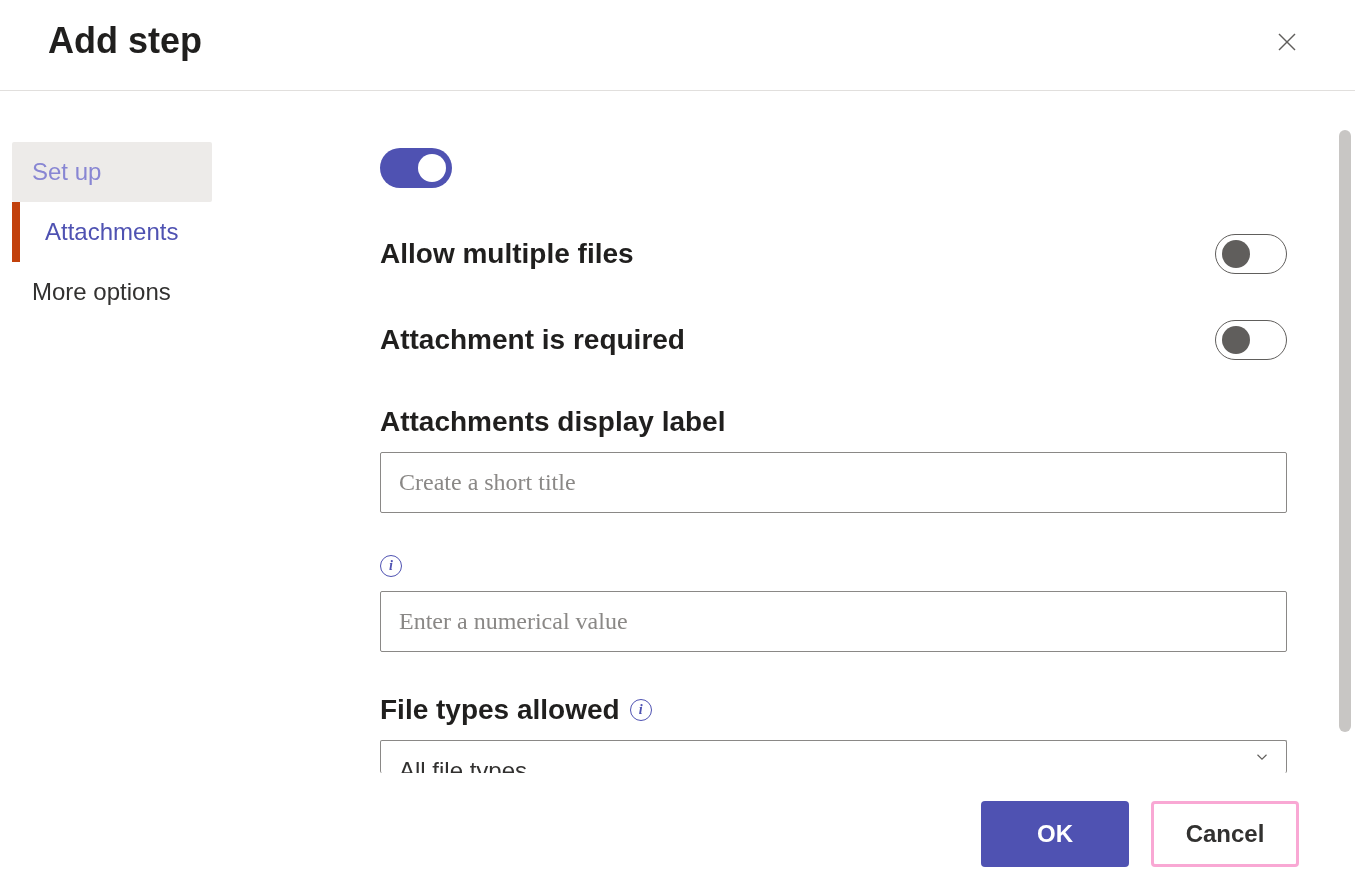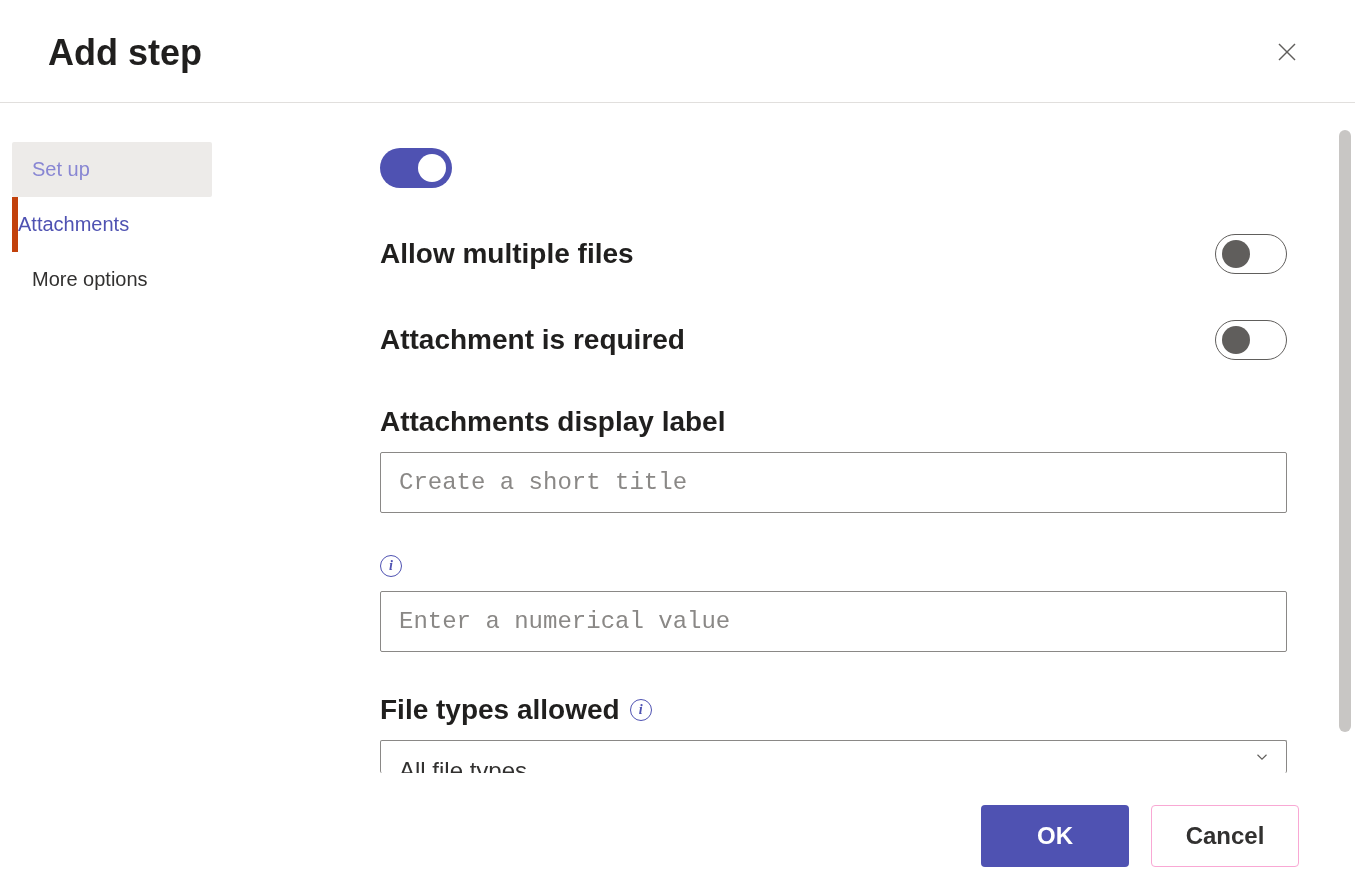--- a/index.html
+++ b/index.html
@@ -12,22 +12,22 @@
       background: #ffffff;
       color: #323130;
       width: 1355px;
       height: 895px;
       overflow: hidden;
       position: relative;
     }
     .header {
       display: flex;
       justify-content: space-between;
-      align-items: flex-start;
-      padding: 32px 48px 28px 48px;
+      align-items: flex-end;
+      padding: 20px 48px 28px 48px;
       border-bottom: 1px solid #e1dfdd;
     }
     .header-title {
       font-size: 36px;
       font-weight: 600;
       color: #201f1e;
     }
     .close-btn {
       background: none;
       border: none;
@@ -49,35 +49,35 @@
       left: 0;
       right: 0;
     }
     .sidebar {
       width: 280px;
       padding: 30px 0 0 12px;
       flex-shrink: 0;
     }
     .sidebar-item {
       padding: 16px 20px;
-      font-size: 20px;
+      font-size: 24px;
       cursor: pointer;
       color: #323130;
       position: relative;
     }
     .sidebar-item.setup {
       background: #edebe9;
       color: #8886d3;
       border-radius: 2px;
       margin-right: 68px;
     }
     .sidebar-item.active {
       color: #4f52b2;
-      border-left: 6px solid #c2410c;
-      padding-left: 0;
+      border-left: 8px solid #c2410c;
+      padding-left: 25px;
     }
     .main {
       flex: 1;
       padding: 36px 48px 0 100px;
       overflow-y: auto;
       position: relative;
     }
     .main-inner {
       padding-right: 20px;
     }
@@ -152,21 +152,21 @@
       cursor: pointer;
     }
     .text-input {
       width: 100%;
       padding: 16px 18px;
       font-size: 24px;
       border: 1px solid #8a8886;
       border-radius: 2px;
       color: #323130;
       outline: none;
-      font-family: Liberation Mono, monospace;
+      font-family: Liberation Serif, serif;
     }
     .text-input::placeholder {
       color: #8a8886;
     }
     .select-input {
       width: 100%;
       padding: 16px 40px 16px 18px;
       font-size: 24px;
       border: 1px solid #8a8886;
       border-radius: 2px;
@@ -219,21 +219,21 @@
       text-align: center;
     }
     .btn-primary {
       background: #4f52b2;
       color: #ffffff;
       border: none;
     }
     .btn-secondary {
       background: #ffffff;
       color: #323130;
-      border: 1px solid #f9a8d4;
+      border: 3px solid #f9a8d4;
     }
     .cut-field {
       margin-bottom: 0;
     }
     .cut-select {
       overflow: hidden;
       height: 18px;
       border-bottom: none;
     }
   </style>

